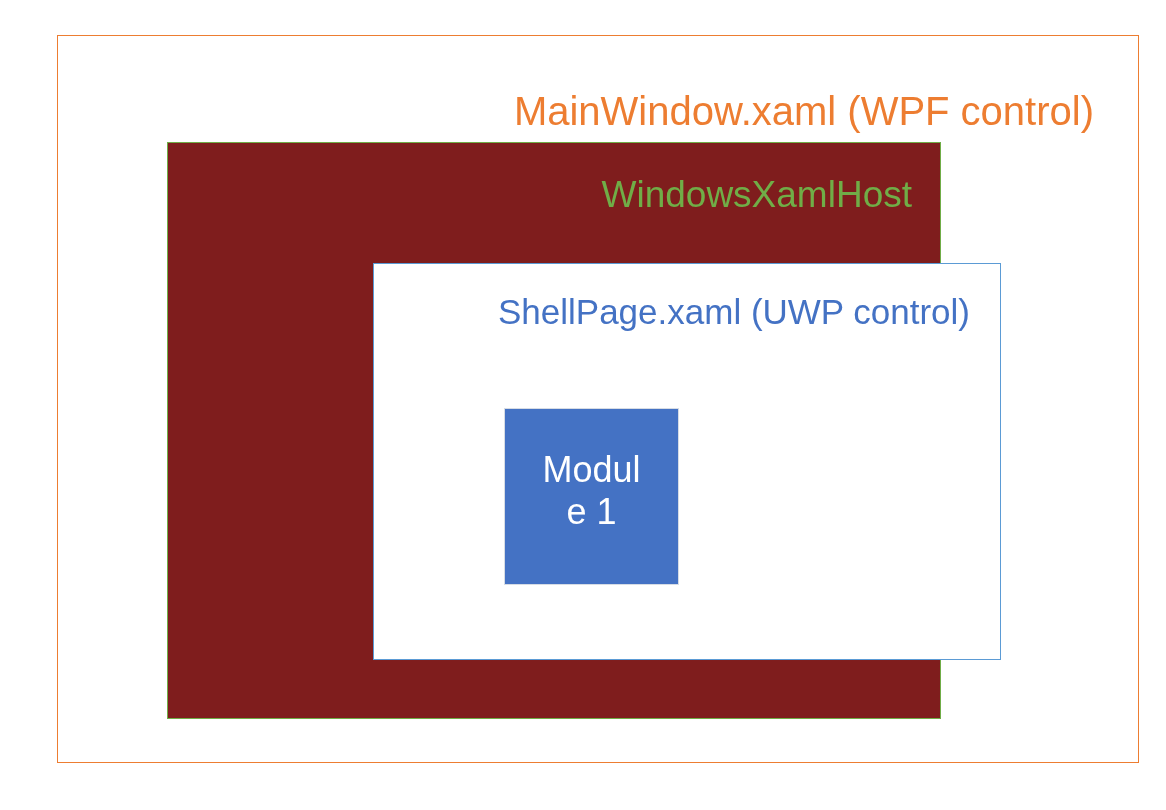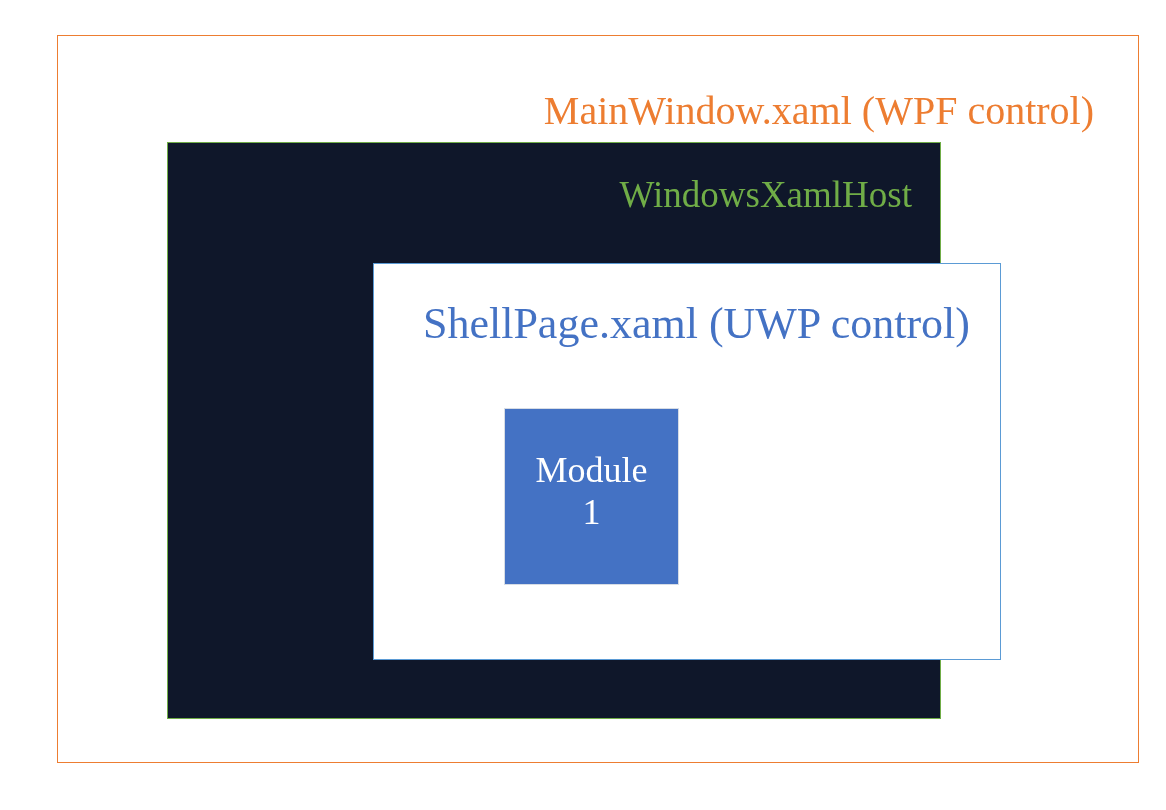--- a/index.html
+++ b/index.html
@@ -24,33 +24,32 @@
   
   .box-mainwindow {
     position: absolute;
     left: 57px;
     top: 35px;
     width: 1082px;
     height: 728px;
     box-sizing: border-box;
     border: 1.6px solid #ED7D31;
     background: #ffffff;
-    font-family: Liberation Serif, serif;
   }
 
   
   .box-xamlhost {
     position: absolute;
     left: 109px;   
     top: 106px;    
     width: 774px;
     height: 577px;
     box-sizing: border-box;
     border: 1.6px solid #70AD47;
-    background: #0f172a;
+    background: #7f1d1d;
   }
 
   
   .box-shellpage {
     position: absolute;
     left: 205px;   
     top: 120px;    
     width: 628px;
     height: 397px;
     box-sizing: border-box;
@@ -73,23 +72,23 @@
     font-size: 40px;
     color: #ED7D31;
   }
   .caption-xamlhost {
     top: 33px;
     right: 28px;
     font-size: 37px;
     color: #70AD47;
   }
   .caption-shellpage {
-    top: 38px;
+    top: 30px;
     right: 30px;
-    font-size: 44px;
+    font-size: 35px;
     color: #4472C4;
     text-align: right;
   }
 
   
   .module {
     position: absolute;
     top: 144px;   
     width: 175px;
     height: 177px;

